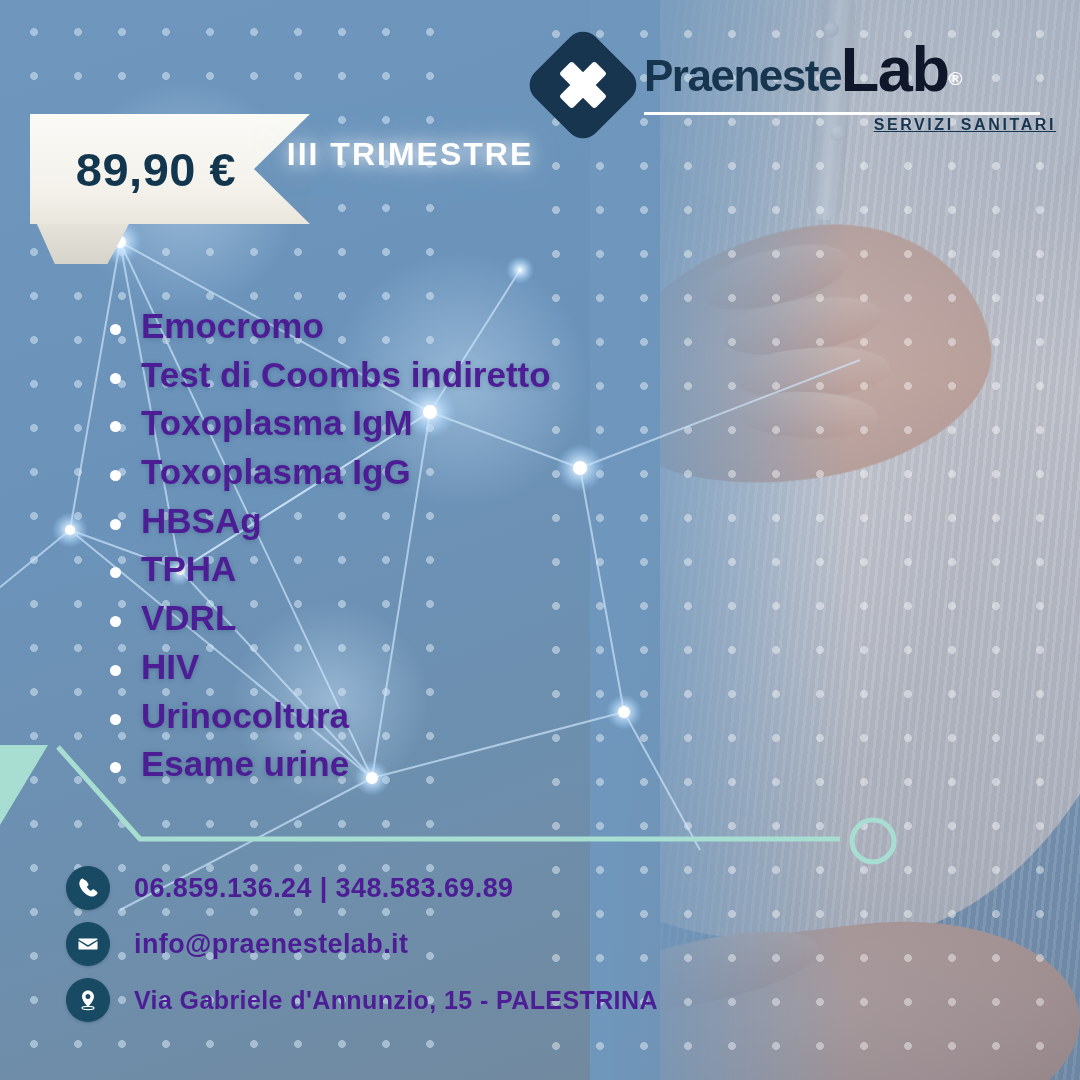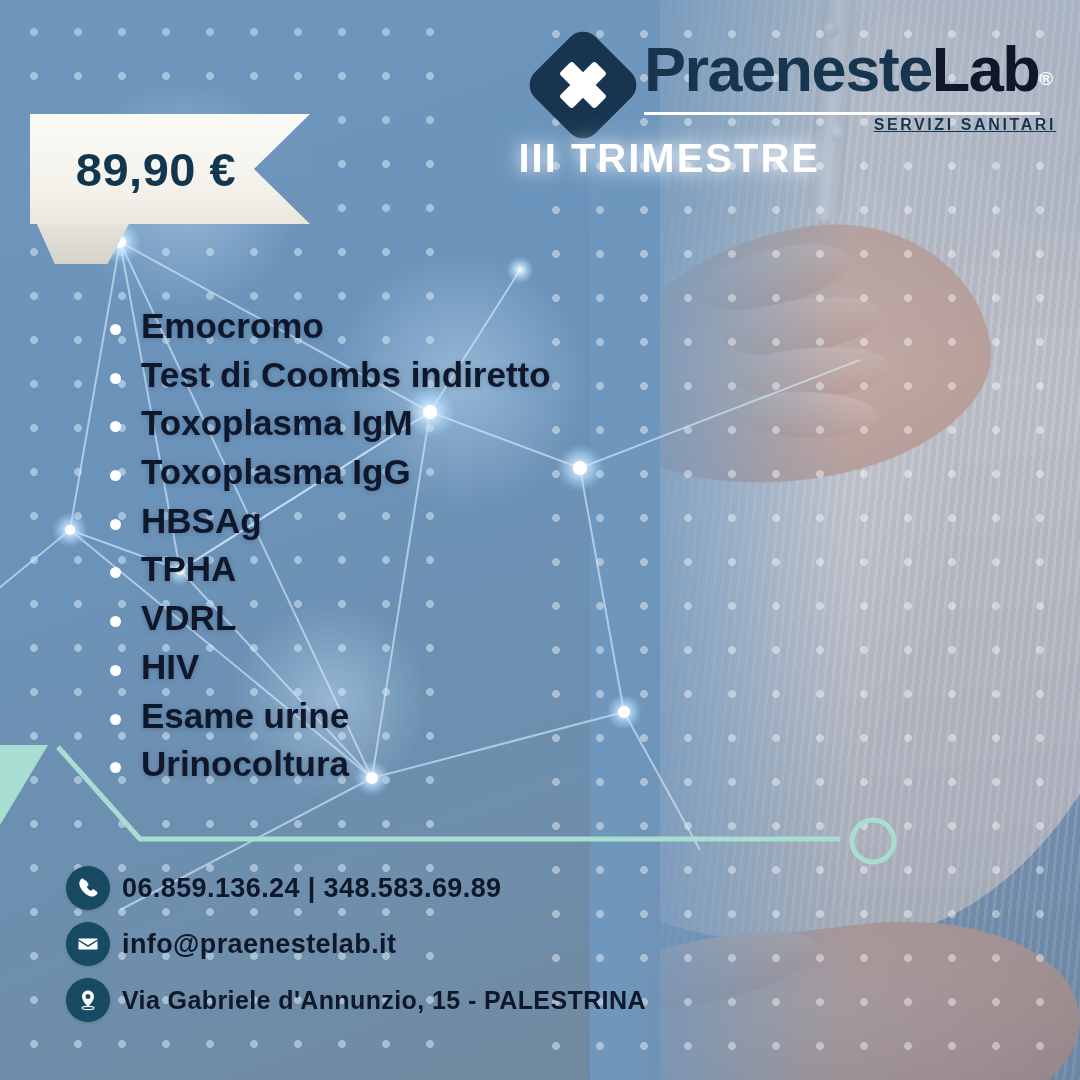--- a/index.html
+++ b/index.html
@@ -114,21 +114,21 @@
   .logo-mark{
     position:absolute;left:0;top:14px;width:86px;height:86px;
     background:#18354f;border-radius:18px;transform:rotate(45deg);
   }
   .logo-mark:before,.logo-mark:after{
     content:"";position:absolute;background:#fff;border-radius:3px;
   }
   .logo-mark:before{left:50%;top:18px;margin-left:-9px;width:18px;height:50px;}
   .logo-mark:after{top:50%;left:18px;margin-top:-9px;width:50px;height:18px;}
   .logo-type{position:absolute;left:104px;top:10px;line-height:1;white-space:nowrap;}
-  .logo-praeneste{font-size:63px;font-weight:bold;color:#18354f;letter-spacing:-1.5px;margin-top:40px;}
+  .logo-praeneste{font-size:44px;font-weight:bold;color:#18354f;letter-spacing:-1.5px;margin-top:40px;}
   .logo-lab{font-size:63px;font-weight:bold;color:#0f172a;letter-spacing:-1.5px;}
   .logo-reg{font-size:19px;color:#ffffff;vertical-align:super;font-weight:bold;}
   .logo-rule{position:absolute;left:104px;top:84px;width:396px;height:3px;background:#ffffff;}
   .logo-tag{
     position:absolute;right:4px;top:88px;font-size:16px;font-weight:bold;
     color:#18354f;letter-spacing:2.6px;text-decoration:underline;
   }
 
   
   .ribbon{position:absolute;left:30px;top:114px;width:280px;height:110px;}
@@ -149,50 +149,50 @@
     font-size:47px;font-weight:bold;color:#13364f;letter-spacing:.5px;margin-left:8px;
   }
   .ribbon-tail{
     position:absolute;left:6px;top:108px;width:94px;height:42px;
     background:linear-gradient(180deg,#e6e3da,#d6d3ca);
     clip-path:polygon(0 0, 100% 0, 76% 100%, 20% 100%);
   }
 
   
   .title{
-    position:absolute;left:0;top:136px;width:820px;text-align:right;
-    font-size:40px;font-weight:bold;color:#ffffff;letter-spacing:2px;
+    position:absolute;left:0;top:136px;width:820px;text-align:center;
+    font-size:32px;font-weight:bold;color:#ffffff;letter-spacing:2px;
     text-shadow:0 0 16px rgba(255,255,255,.85), 0 0 34px rgba(200,225,250,.6);
   }
 
   
   .exam-list{position:absolute;left:105px;top:305px;margin:0;padding:0;list-style:none;}
   .exam-item{
     position:relative;padding-left:36px;margin-bottom:6px;
-    font-size:35px;font-weight:bold;color:#0f172a;line-height:1.22;
+    font-size:35px;font-weight:bold;color:#4c1d95;line-height:1.22;
     text-shadow:0 1px 5px rgba(40,70,100,.35);
   }
   .exam-item:before{
     content:"";position:absolute;left:5px;top:19px;
     width:11px;height:11px;border-radius:50%;background:#ffffff;
   }
 
   
   .mint{position:absolute;left:0;top:735px;width:920px;height:140px;}
 
   
   .contacts{position:absolute;left:66px;top:866px;}
   .contact-row{display:flex;align-items:center;margin-bottom:12px;}
   .c-icon{
     width:44px;height:44px;border-radius:50%;background:#194a63;
     display:flex;align-items:center;justify-content:center;flex:none;
     box-shadow:0 1px 3px rgba(20,40,60,.25);
   }
   .c-text{
-    margin-left:12px;font-size:27px;font-weight:bold;color:#0f172a;
+    margin-left:24px;font-size:27px;font-weight:bold;color:#4c1d95;
     letter-spacing:.4px;white-space:nowrap;
   }
   .c-text.addr{font-size:25px;}
 </style>
 </head>
 <body>
 
 <div class="poster">
 
   <div class="photo">
@@ -289,22 +289,22 @@
 
   <ul class="exam-list">
     <li class="exam-item">Emocromo</li>
     <li class="exam-item">Test di Coombs indiretto</li>
     <li class="exam-item">Toxoplasma IgM</li>
     <li class="exam-item">Toxoplasma IgG</li>
     <li class="exam-item">HBSAg</li>
     <li class="exam-item">TPHA</li>
     <li class="exam-item">VDRL</li>
     <li class="exam-item">HIV</li>
+    <li class="exam-item">Urinocoltura</li>
     <li class="exam-item">Esame urine</li>
-    <li class="exam-item">Urinocoltura</li>
   </ul>
 
   <svg class="mint" viewBox="0 0 920 140">
     <polygon points="-30,10 48,10 -6,100 -84,100" fill="#a8ded2"></polygon>
     <path d="M58 12 L140 104 L840 104" fill="none" stroke="#a8ded2" stroke-width="5" stroke-linejoin="round"></path>
     <circle cx="873" cy="106" r="21" fill="none" stroke="#a8ded2" stroke-width="5"></circle>
   </svg>
 
   <div class="contacts">
 

